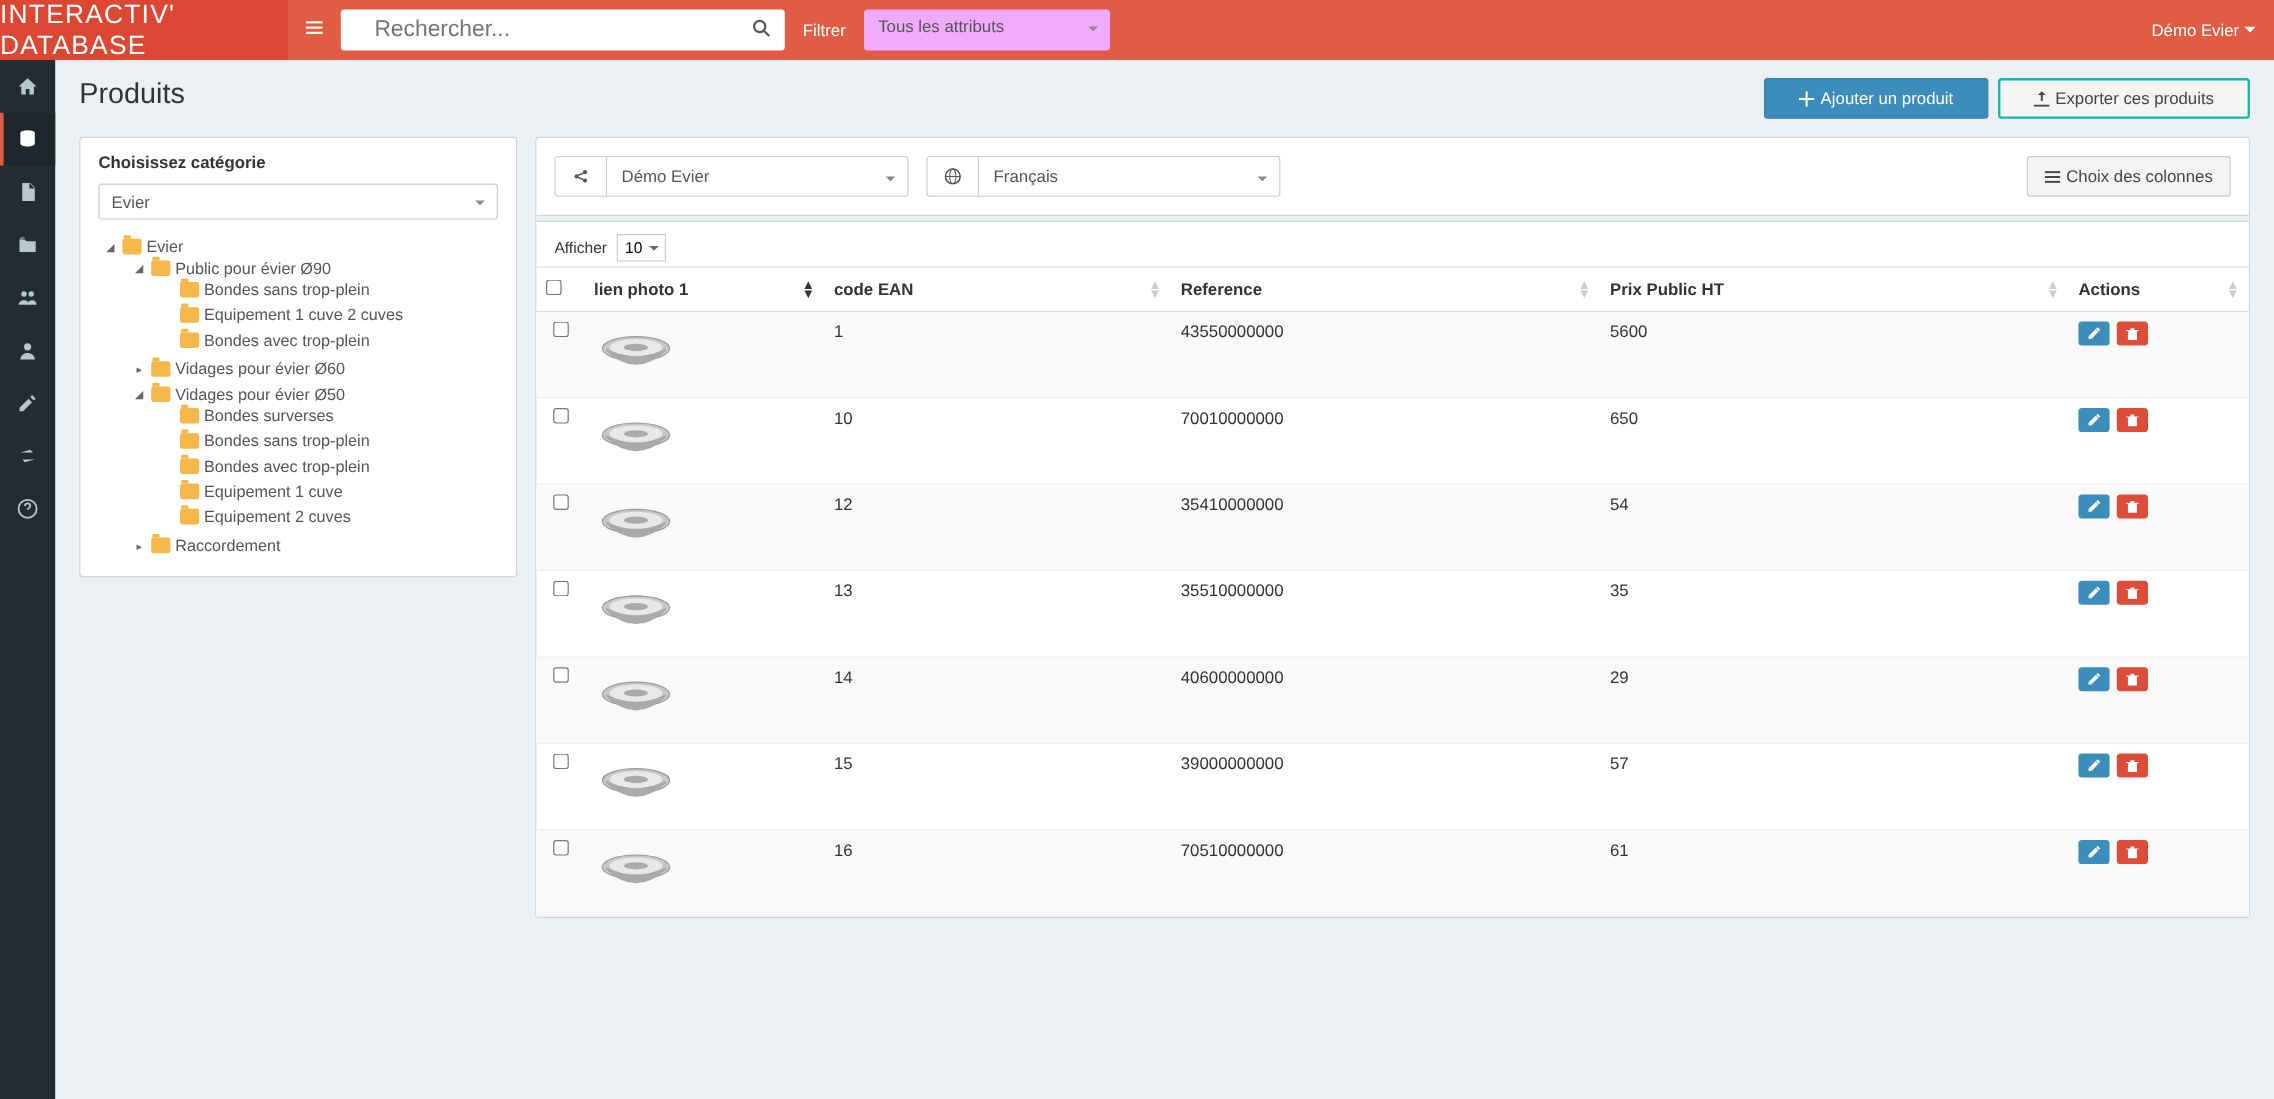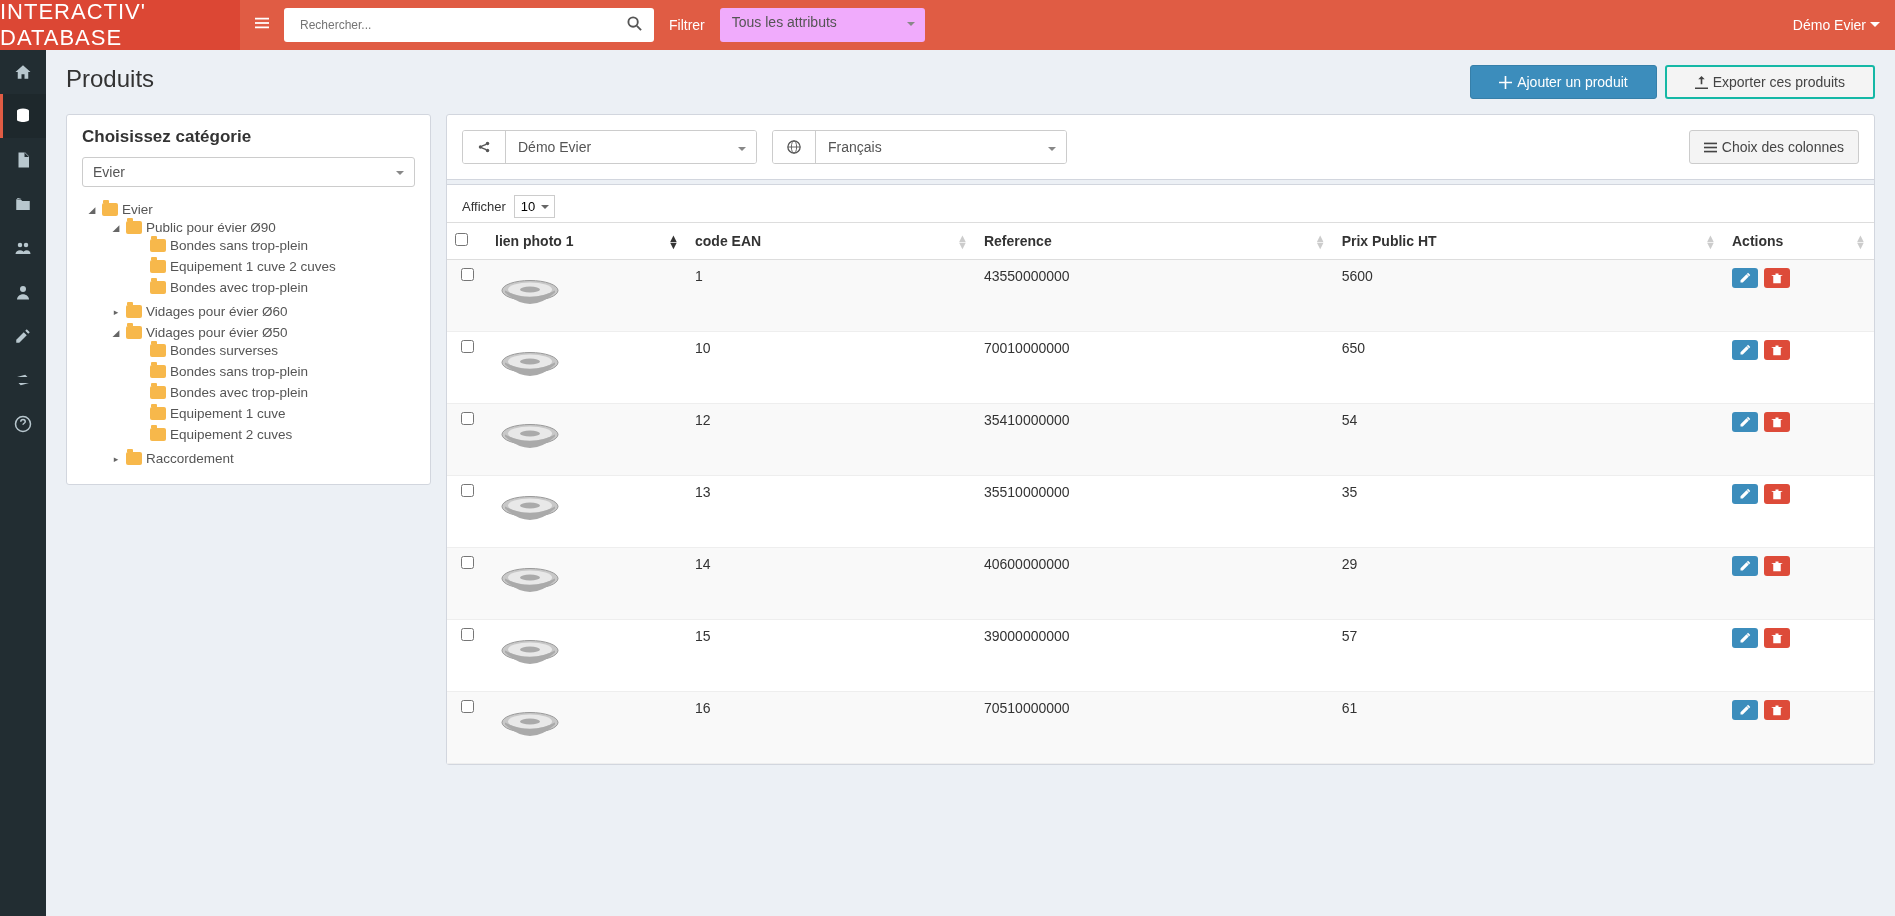--- a/index.html
+++ b/index.html
@@ -4,21 +4,21 @@
 <style>
   * { box-sizing: border-box; margin: 0; padding: 0; }
   body { font-family: "Helvetica Neue", Helvetica, Arial, sans-serif; font-size: 14px; color: #333; background: #ecf0f5; }
   
   
   .topbar { height: 50px; display: flex; align-items: stretch; }
   .logo { width: 240px; background: #dc4734; display: flex; align-items: center; justify-content: center; color: #fff; font-family: Impact, sans-serif; font-size: 22px; letter-spacing: 1px; flex-shrink:0;}
   .topbar-rest { flex: 1; background: #e05c44; display: flex; align-items: center; padding: 0 15px; gap: 15px; }
   .hamburger { color: #fff; font-size: 16px; cursor: pointer; }
   .search-wrap { background: #fff; border-radius: 3px; display: flex; align-items: center; flex: 0 1 370px; height: 34px; }
-  .search-wrap input { border: none; outline: none; flex: 1; padding: 6px 16px; font-size: 12px; background: transparent; }
+  .search-wrap input { border: none; outline: none; flex: 1; padding: 6px 28px; font-size: 19px; background: transparent; }
   .search-icon { padding: 0 12px; color: #555; font-size: 15px; cursor:pointer;}
   .filter-label { color: #fff; font-size: 14px; }
   .filter-select { background: #f0abfc; border-radius: 3px; height: 34px; padding: 6px 30px 6px 12px; position: relative; min-width: 205px; cursor:pointer; color:#555;}
   .filter-select::after { content: ''; position: absolute; right: 10px; top: 14px; border: 4px solid transparent; border-top-color: #888; }
   .spacer { flex: 1; }
   .user-menu { color: #fff; cursor: pointer; display:flex; align-items:center; gap:4px;}
 
   
   .layout { display: flex; min-height: calc(100vh - 50px); }
   .sidebar { width: 46px; background: #222d32; flex-shrink: 0; }
@@ -31,21 +31,21 @@
   .page-title { font-size: 24px; font-weight: 400; color: #333; }
   .head-spacer { flex: 1; }
   .btn { display: inline-flex; align-items: center; gap: 5px; padding: 7px 28px; border-radius: 3px; font-size: 14px; cursor: pointer; border:1px solid transparent;}
   .btn-primary { background: #3c8dbc; color: #fff; border-color:#367fa9;}
   .btn-default { background: #f4f4f4; color: #444; border:2px solid #14b8a6;}
   .btn-default svg, .btn-primary svg { width:13px; height:13px; fill:currentColor;}
 
   .content-row { display: flex; gap: 15px; align-items: flex-start; }
   .panel { background: #fff; border: 1px solid #d2d6de; border-radius: 3px; padding: 12px 15px; }
   .cat-panel { width: 365px; flex-shrink: 0; }
-  .cat-title { font-weight: 700; margin-bottom: 10px; font-size: 17px; color:#333;}
+  .cat-title { font-weight: 700; margin-bottom: 10px; font-size: 14px; color:#333;}
   .cat-select { width: 100%; border: 1px solid #ccc; padding: 6px 10px; border-radius: 3px; position: relative; cursor:pointer; color:#555;}
   .cat-select::after { content: ''; position: absolute; right: 10px; top: 13px; border: 4px solid transparent; border-top-color: #888; }
   .tree { margin-top: 12px; font-size: 13.5px; color: #555;}
   .tree ul { list-style: none; padding-left: 24px; }
   .tree > ul { padding-left: 4px; }
   .tree li { padding: 3px 0; white-space: nowrap; }
   .tree-row { display: flex; align-items: center; gap: 4px; cursor:pointer;}
   .toggle { width: 12px; text-align: center; font-size: 9px; color: #666; display:inline-block;}
   .folder { width: 16px; height: 13px; background: #f7b84b; border-radius: 2px; display: inline-block; position: relative; flex-shrink:0;}
   .folder::before { content:''; position:absolute; top:-3px; left:1px; width:6px; height:3px; background:#f7b84b; border-radius:1px 1px 0 0;}

